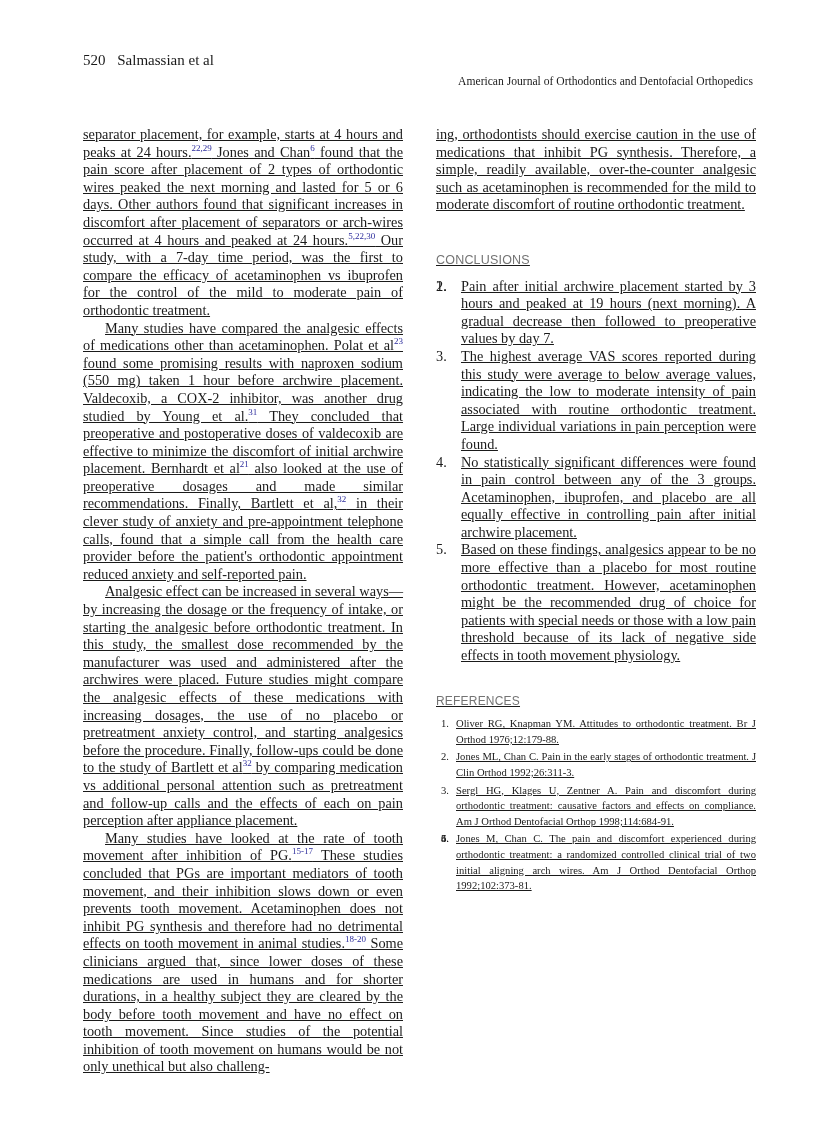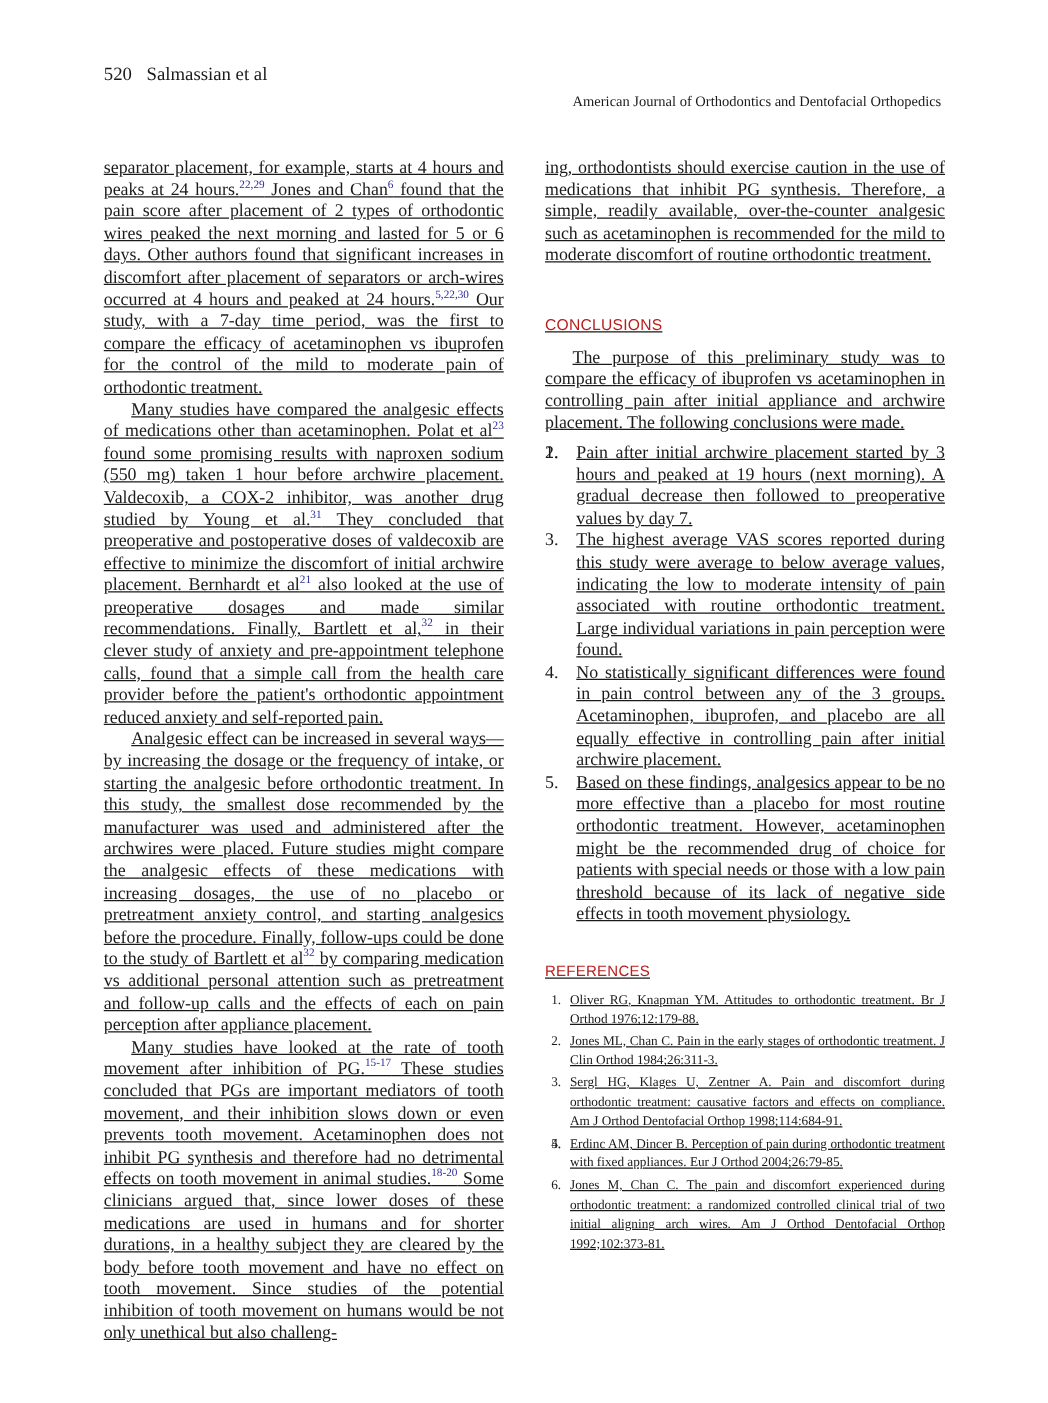--- a/index.html
+++ b/index.html
@@ -7,21 +7,21 @@
          font-family: "Liberation Serif", "DejaVu Serif", serif; color: #1a1a1a; }
   .header-left { position: absolute; left: 83px; top: 52px; font-size: 15px; }
   .header-left .pg { margin-right: 8px; }
   .header-right { position: absolute; right: 85px; top: 74px; font-size: 11.6px; text-align: right; line-height: 16px; }
   .col { position: absolute; top: 126px; width: 320px; font-size: 14.3px; line-height: 17.6px; text-align: justify; hyphens: manual; text-decoration: underline; }
   .col-left { left: 83px; }
   .col-right { left: 436px; }
   p { margin: 0; }
   p.indent { text-indent: 22px; }
   sup { color: #2b2b9c; font-size: 9px; line-height: 0; vertical-align: 6px; }
-  .section-heading { font-family: "Liberation Sans", "DejaVu Sans", sans-serif; font-size: 12.5px; letter-spacing: 0.2px; color: #b91c1c; margin: 38px 0 8px 0; }
+  .section-heading { font-family: "Liberation Sans", "DejaVu Sans", sans-serif; font-size: 12.5px; letter-spacing: 0.2px; color: #737373; margin: 38px 0 8px 0; }
   ol.conclusions { list-style: none; padding: 0; margin: 6px 0 0 0; }
   ol.conclusions li { position: relative; padding-left: 25px; margin: 0; }
   ol.conclusions li .num { position: absolute; left: 0; top: 0; }
   .refs-heading { margin-top: 28px; margin-bottom: 6px; font-size: 12px; }
   ol.refs { list-style: none; padding: 0; margin: 0; font-size: 10.6px; line-height: 15.6px; }
   ol.refs li { position: relative; padding-left: 20px; margin-bottom: 2px; text-align: justify; }
   ol.refs li .num { position: absolute; left: 5px; top: 0; }
 </style>
 </head>
 <body>
@@ -38,31 +38,30 @@
   <p>separator placement, for example, starts at 4 hours and peaks at 24 hours.<sup>22,29</sup> Jones and Chan<sup>6</sup> found that the pain score after placement of 2 types of orthodontic wires peaked the next morning and lasted for 5 or 6 days. Other authors found that significant increases in discomfort after placement of separators or arch-wires occurred at 4 hours and peaked at 24 hours.<sup>5,22,30</sup> Our study, with a 7-day time period, was the first to compare the efficacy of acetaminophen vs ibuprofen for the control of the mild to moderate pain of orthodontic treatment.</p>
   <p class="indent">Many studies have compared the analgesic effects of medications other than acetaminophen. Polat et al<sup>23</sup> found some promising results with naproxen sodium (550 mg) taken 1 hour before archwire placement. Valdecoxib, a COX-2 inhibitor, was another drug studied by Young et al.<sup>31</sup> They concluded that preoperative and postoperative doses of valdecoxib are effective to minimize the discomfort of initial archwire placement. Bernhardt et al<sup>21</sup> also looked at the use of preoperative dosages and made similar recommendations. Finally, Bartlett et al,<sup>32</sup> in their clever study of anxiety and pre-appointment telephone calls, found that a simple call from the health care provider before the patient's orthodontic appointment reduced anxiety and self-reported pain.</p>
   <p class="indent">Analgesic effect can be increased in several ways—by increasing the dosage or the frequency of intake, or starting the analgesic before orthodontic treatment. In this study, the smallest dose recommended by the manufacturer was used and administered after the archwires were placed. Future studies might compare the analgesic effects of these medications with increasing dosages, the use of no placebo or pretreatment anxiety control, and starting analgesics before the procedure. Finally, follow-ups could be done to the study of Bartlett et al<sup>32</sup> by comparing medication vs additional personal attention such as pretreatment and follow-up calls and the effects of each on pain perception after appliance placement.</p>
   <p class="indent">Many studies have looked at the rate of tooth movement after inhibition of PG.<sup>15-17</sup> These studies concluded that PGs are important mediators of tooth movement, and their inhibition slows down or even prevents tooth movement. Acetaminophen does not inhibit PG synthesis and therefore had no detrimental effects on tooth movement in animal studies.<sup>18-20</sup> Some clinicians argued that, since lower doses of these medications are used in humans and for shorter durations, in a healthy subject they are cleared by the body before tooth movement and have no effect on tooth movement. Since studies of the potential inhibition of tooth movement on humans would be not only unethical but also challeng-</p>
 </div>
 
 <div class="col col-right">
   <p>ing, orthodontists should exercise caution in the use of medications that inhibit PG synthesis. Therefore, a simple, readily available, over-the-counter analgesic such as acetaminophen is recommended for the mild to moderate discomfort of routine orthodontic treatment.</p>
 
   <div class="section-heading">CONCLUSIONS</div>
-  <p class="indent">The purpose of this preliminary study was to compare the efficacy of ibuprofen vs acetaminophen in controlling pain after initial appliance and archwire placement. The following conclusions were made.</p>
   <ol class="conclusions">
     <li><span class="num">1.</span></li>
     <li><span class="num">2.</span><span>Pain after initial archwire placement started by 3 hours and peaked at 19 hours (next morning). A gradual decrease then followed to preoperative values by day 7.</span></li>
     <li><span class="num">3.</span><span>The highest average VAS scores reported during this study were average to below average values, indicating the low to moderate intensity of pain associated with routine orthodontic treatment. Large individual variations in pain perception were found.</span></li>
     <li><span class="num">4.</span><span>No statistically significant differences were found in pain control between any of the 3 groups. Acetaminophen, ibuprofen, and placebo are all equally effective in controlling pain after initial archwire placement.</span></li>
     <li><span class="num">5.</span><span>Based on these findings, analgesics appear to be no more effective than a placebo for most routine orthodontic treatment. However, acetaminophen might be the recommended drug of choice for patients with special needs or those with a low pain threshold because of its lack of negative side effects in tooth movement physiology.</span></li>
   </ol>
 
   <div class="section-heading refs-heading">REFERENCES</div>
   <ol class="refs">
     <li><span class="num">1.</span><span>Oliver RG, Knapman YM. Attitudes to orthodontic treatment. Br J Orthod 1976;12:179-88.</span></li>
-    <li><span class="num">2.</span><span>Jones ML, Chan C. Pain in the early stages of orthodontic treatment. J Clin Orthod 1984;26:311-3.</span></li>
+    <li><span class="num">2.</span><span>Jones ML, Chan C. Pain in the early stages of orthodontic treatment. J Clin Orthod 1992;26:311-3.</span></li>
     <li><span class="num">3.</span><span>Sergl HG, Klages U, Zentner A. Pain and discomfort during orthodontic treatment: causative factors and effects on compliance. Am J Orthod Dentofacial Orthop 1998;114:684-91.</span></li>
     <li><span class="num">4.</span></li>
-    <li><span class="num">5.</span><span>Erdinc AM, Dincer B. Perception of pain during orthodontic treatment with fixed appliances. Eur J Orthod 2004;26:79-85.</span></li>
+    <li><span class="num">5.</span></li>
     <li><span class="num">6.</span><span>Jones M, Chan C. The pain and discomfort experienced during orthodontic treatment: a randomized controlled clinical trial of two initial aligning arch wires. Am J Orthod Dentofacial Orthop 1992;102:373-81.</span></li>
   </ol>
 </div>
 
 </body></html>

